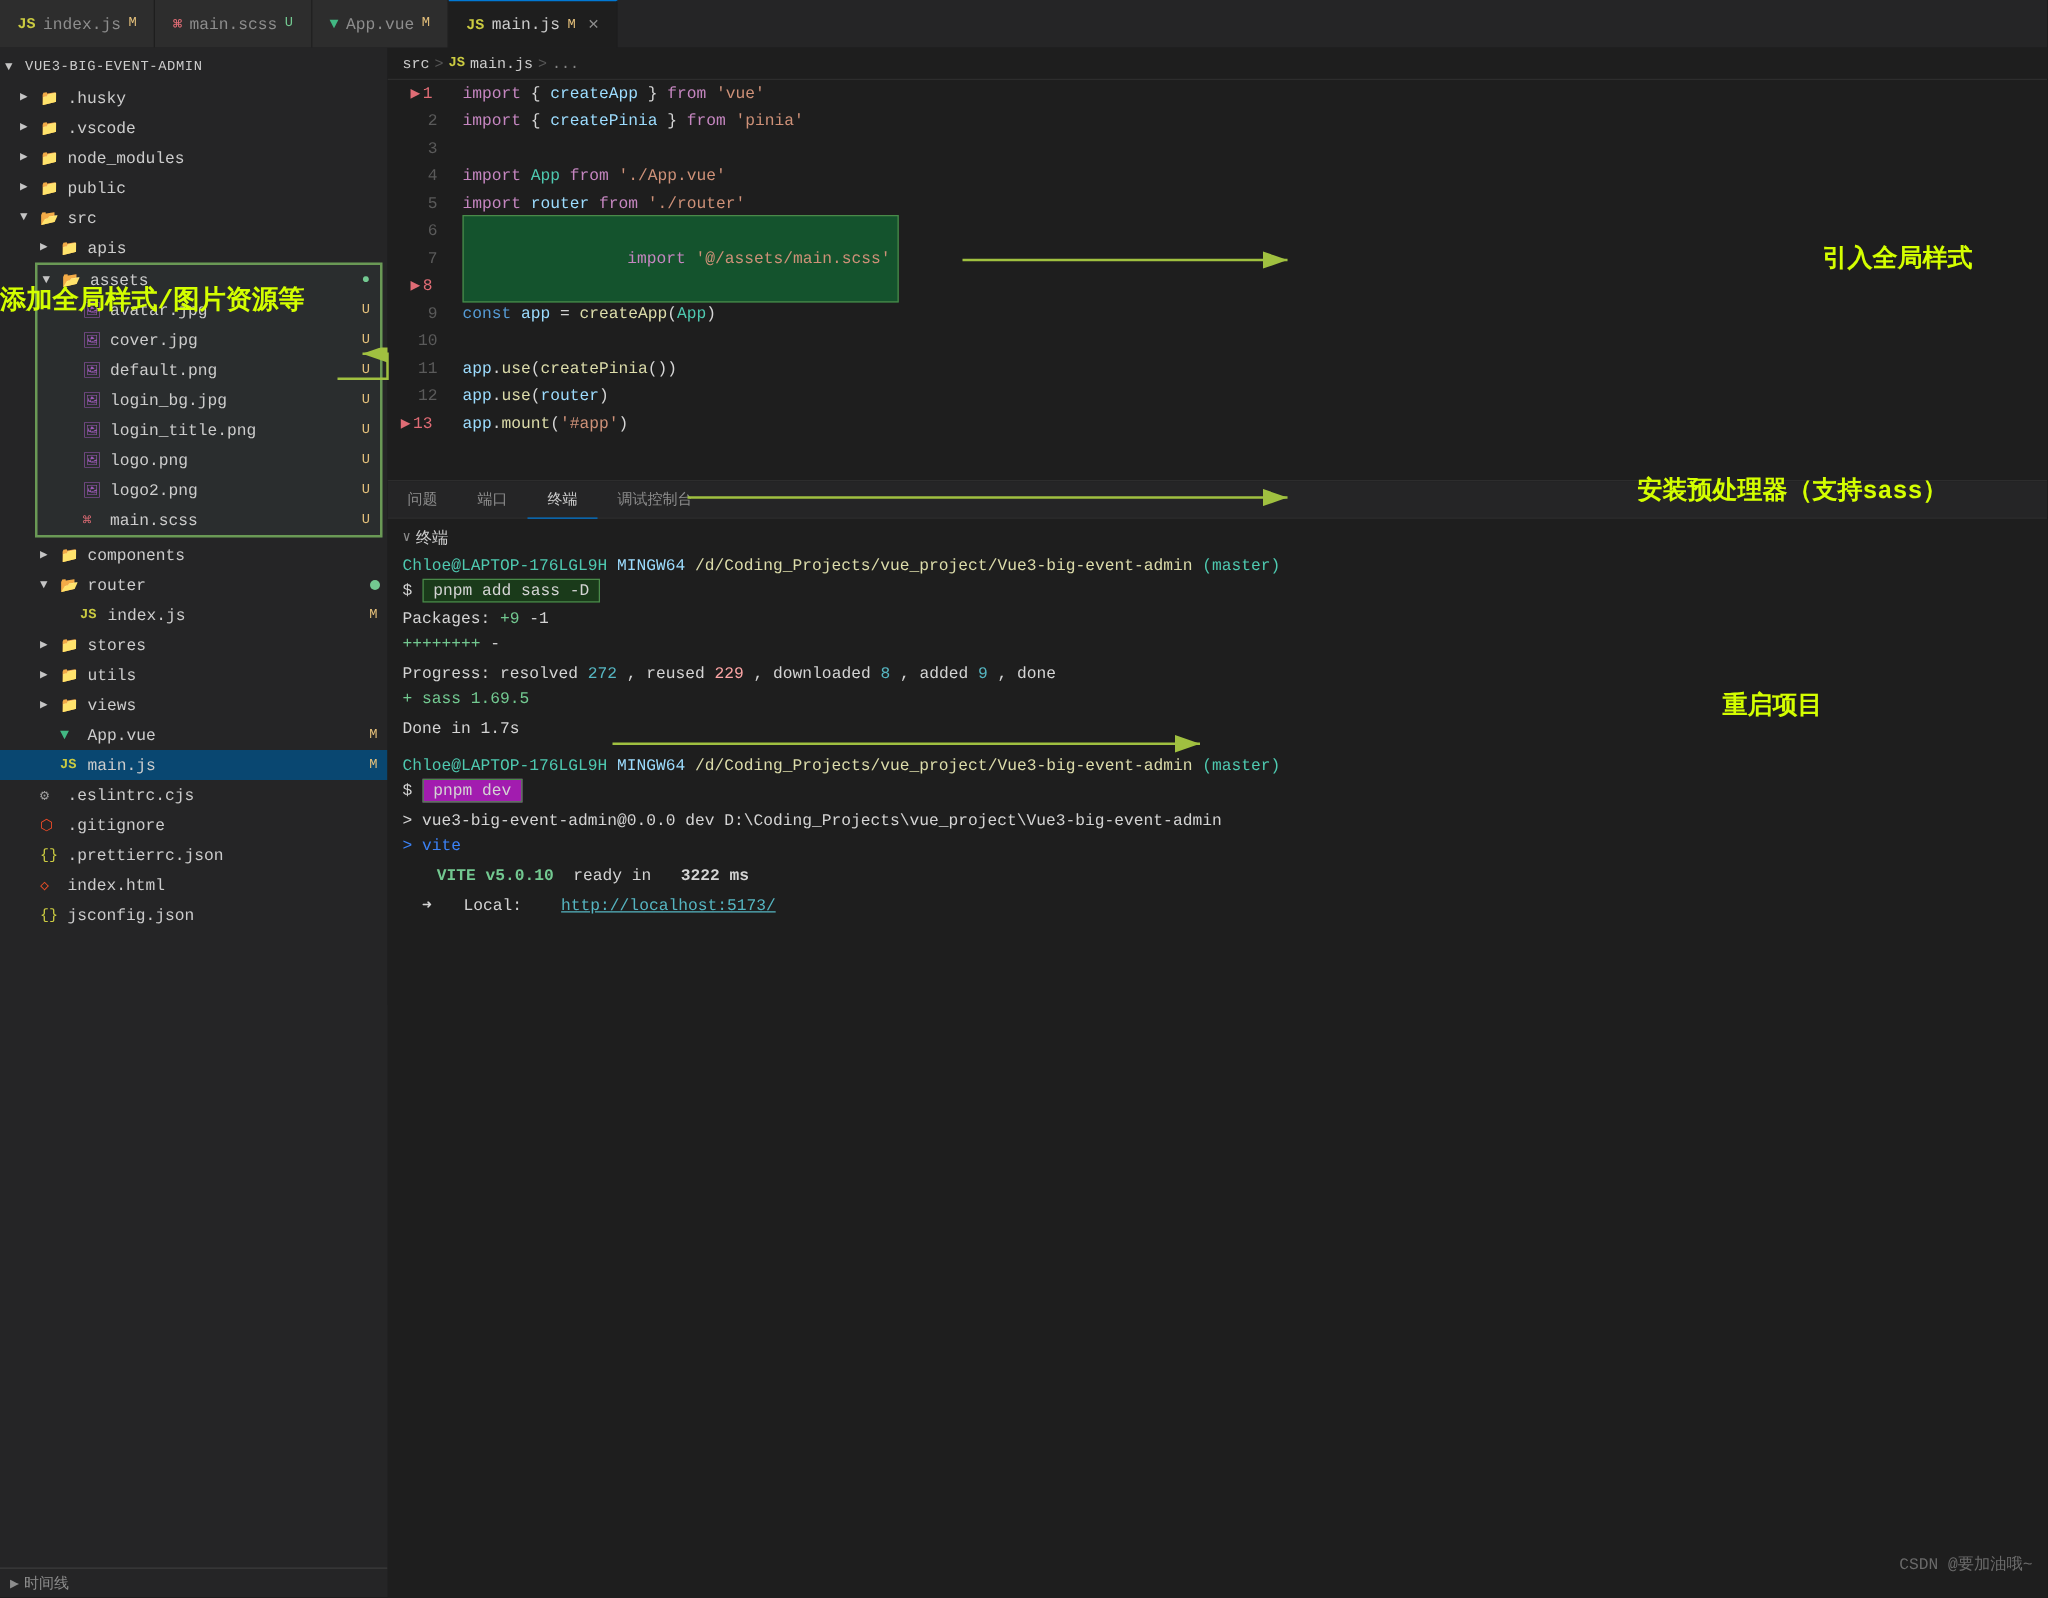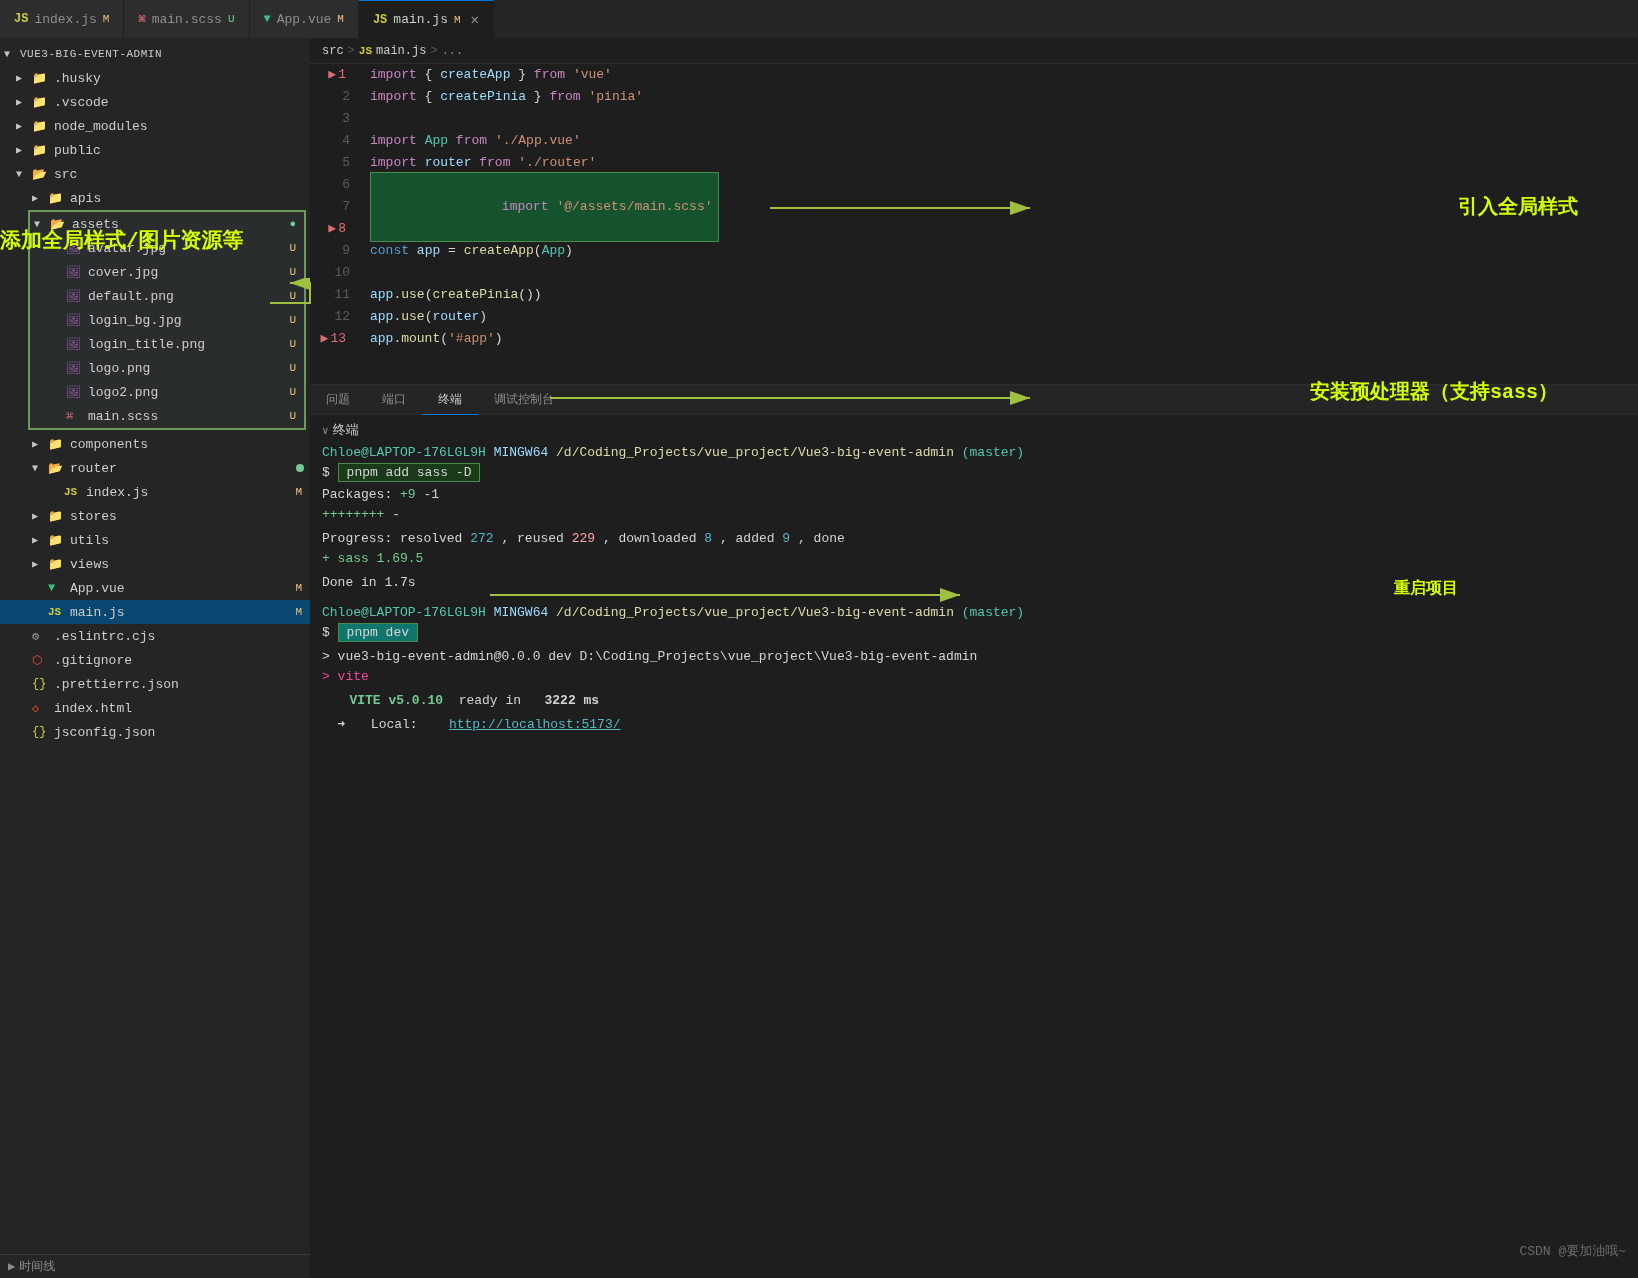--- a/index.html
+++ b/index.html
@@ -633,29 +633,29 @@
               <span class="term-prompt-user">Chloe@LAPTOP-176LGL9H</span>
               <span style="color:#d4d4d4;"> </span>
               <span class="term-prompt-machine">MINGW64</span>
               <span style="color:#d4d4d4;"> </span>
               <span class="term-prompt-path">/d/Coding_Projects/vue_project/Vue3-big-event-admin</span>
               <span style="color:#d4d4d4;"> </span>
               <span class="term-prompt-branch">(master)</span>
             </div>
             <div>
               <span class="term-dollar">$ </span>
-              <span style="background:#0f766e; border:1px solid #4a8a4a; padding:1px 8px;">
+              <span style="background:#a21caf; border:1px solid #4a8a4a; padding:1px 8px;">
                 <span class="term-cmd">pnpm dev</span>
               </span>
             </div>
             <div style="margin-top:4px;">
               <span style="color:#d4d4d4;">&gt; vue3-big-event-admin@0.0.0 dev D:\Coding_Projects\vue_project\Vue3-big-event-admin</span>
             </div>
             <div>
-              <span style="color:#ec4899;margin-top:45px;">&gt; vite</span>
+              <span style="color:#3b82f6;margin-top:45px;">&gt; vite</span>
             </div>
             <div style="margin-top:4px;">
               <span style="color:#d4d4d4; margin-right:4px;">&nbsp;&nbsp;</span>
               <span style="color:#73c991; font-weight:bold;">VITE v5.0.10</span>
               <span style="color:#d4d4d4;"> &nbsp;ready in &nbsp;</span>
               <span style="color:#d4d4d4; font-weight:bold;">3222 ms</span>
             </div>
             <div style="margin-top:4px;">
               <span style="color:#d4d4d4; margin-right:2px;">&nbsp;&nbsp;➜</span>
               <span style="color:#d4d4d4;">&nbsp;&nbsp;Local: &nbsp;&nbsp;</span>
@@ -686,21 +686,21 @@
 
         <svg style="position:absolute; top:340px; left:120px; pointer-events:none;" width="700" height="40">
           <defs>
             <marker id="arrowhead2" markerWidth="10" markerHeight="7" refX="10" refY="3.5" orient="auto">
               <polygon points="0 0, 10 3.5, 0 7" fill="#a0c040"></polygon>
             </marker>
           </defs>
           <path d="M 120 20 L 600 20" stroke="#a0c040" stroke-width="2" fill="none" marker-end="url(#arrowhead2)"></path>
         </svg>
 
-        <div style="position:absolute; top:540px; right:180px; color:#d4ff00; font-size:16px; font-weight:bold; white-space:nowrap;">
+        <div style="position:absolute; top:512px; right:180px; color:#d4ff00; font-size:20px; font-weight:bold; white-space:nowrap;">
           重启项目
         </div>
 
         <svg style="position:absolute; top:537px; left:100px; pointer-events:none;" width="700" height="40">
           <defs>
             <marker id="arrowhead3" markerWidth="10" markerHeight="7" refX="10" refY="3.5" orient="auto">
               <polygon points="0 0, 10 3.5, 0 7" fill="#a0c040"></polygon>
             </marker>
           </defs>
           <path d="M 80 20 L 550 20" stroke="#a0c040" stroke-width="2" fill="none" marker-end="url(#arrowhead3)"></path>

